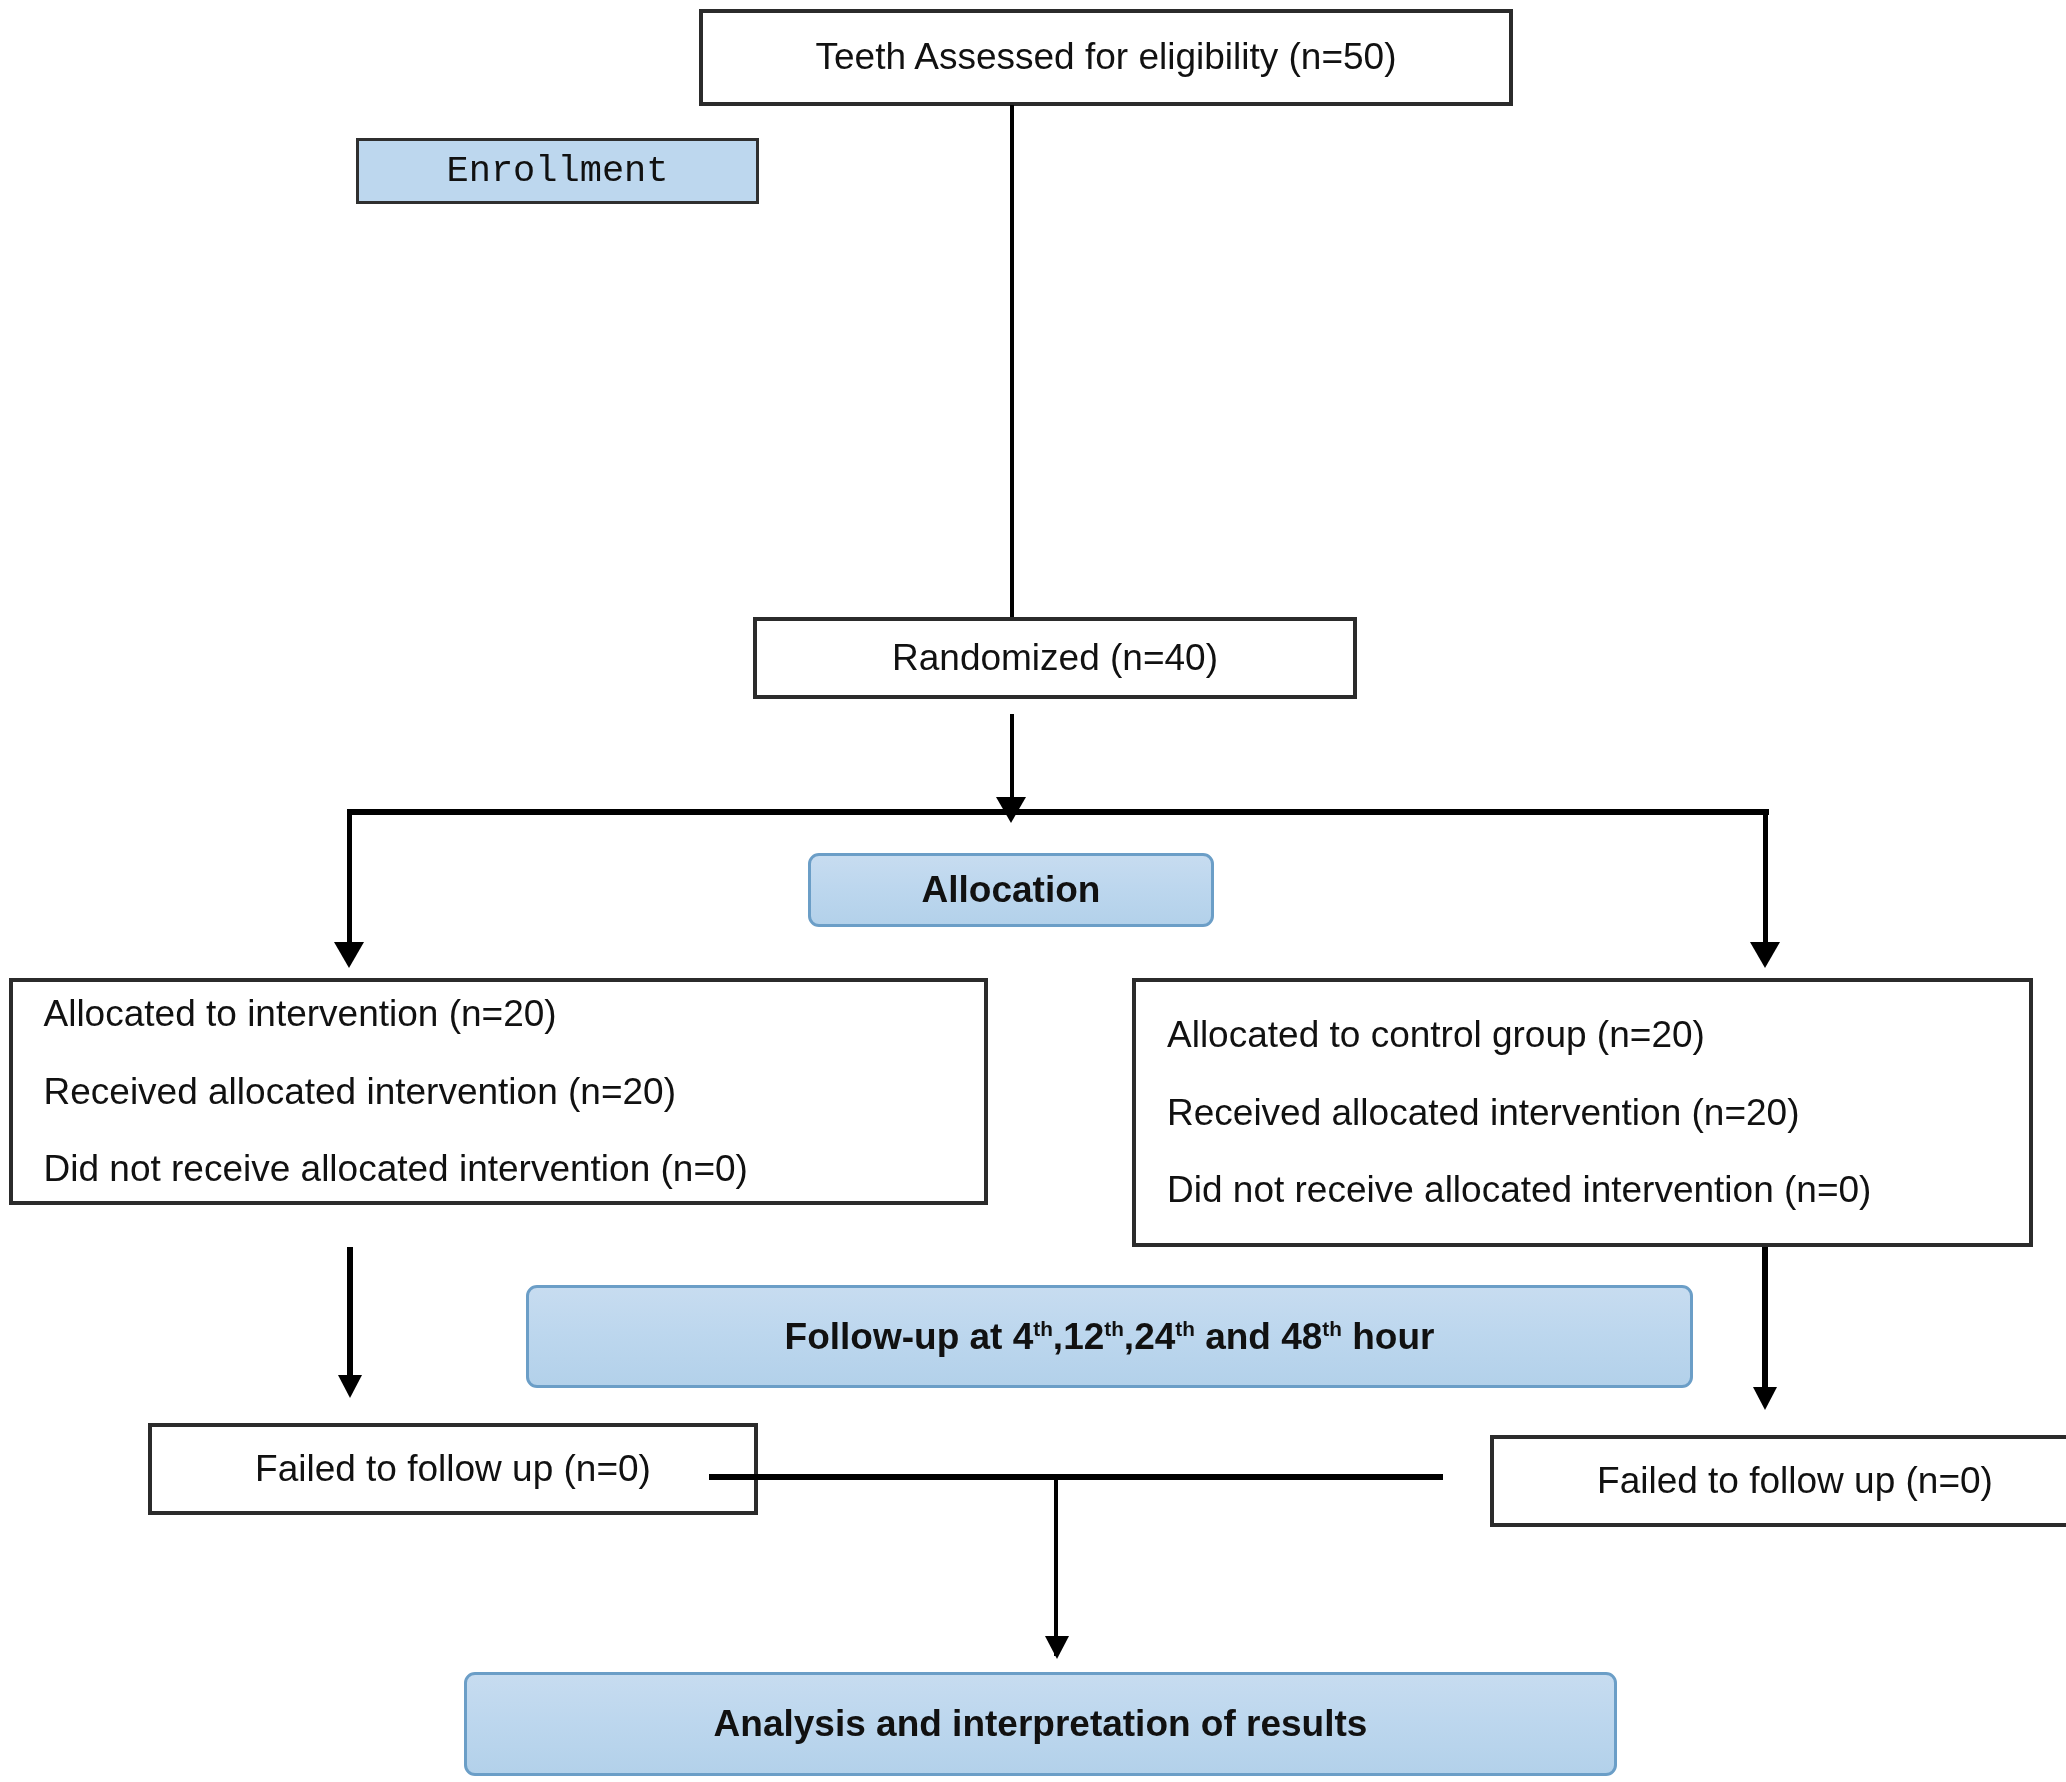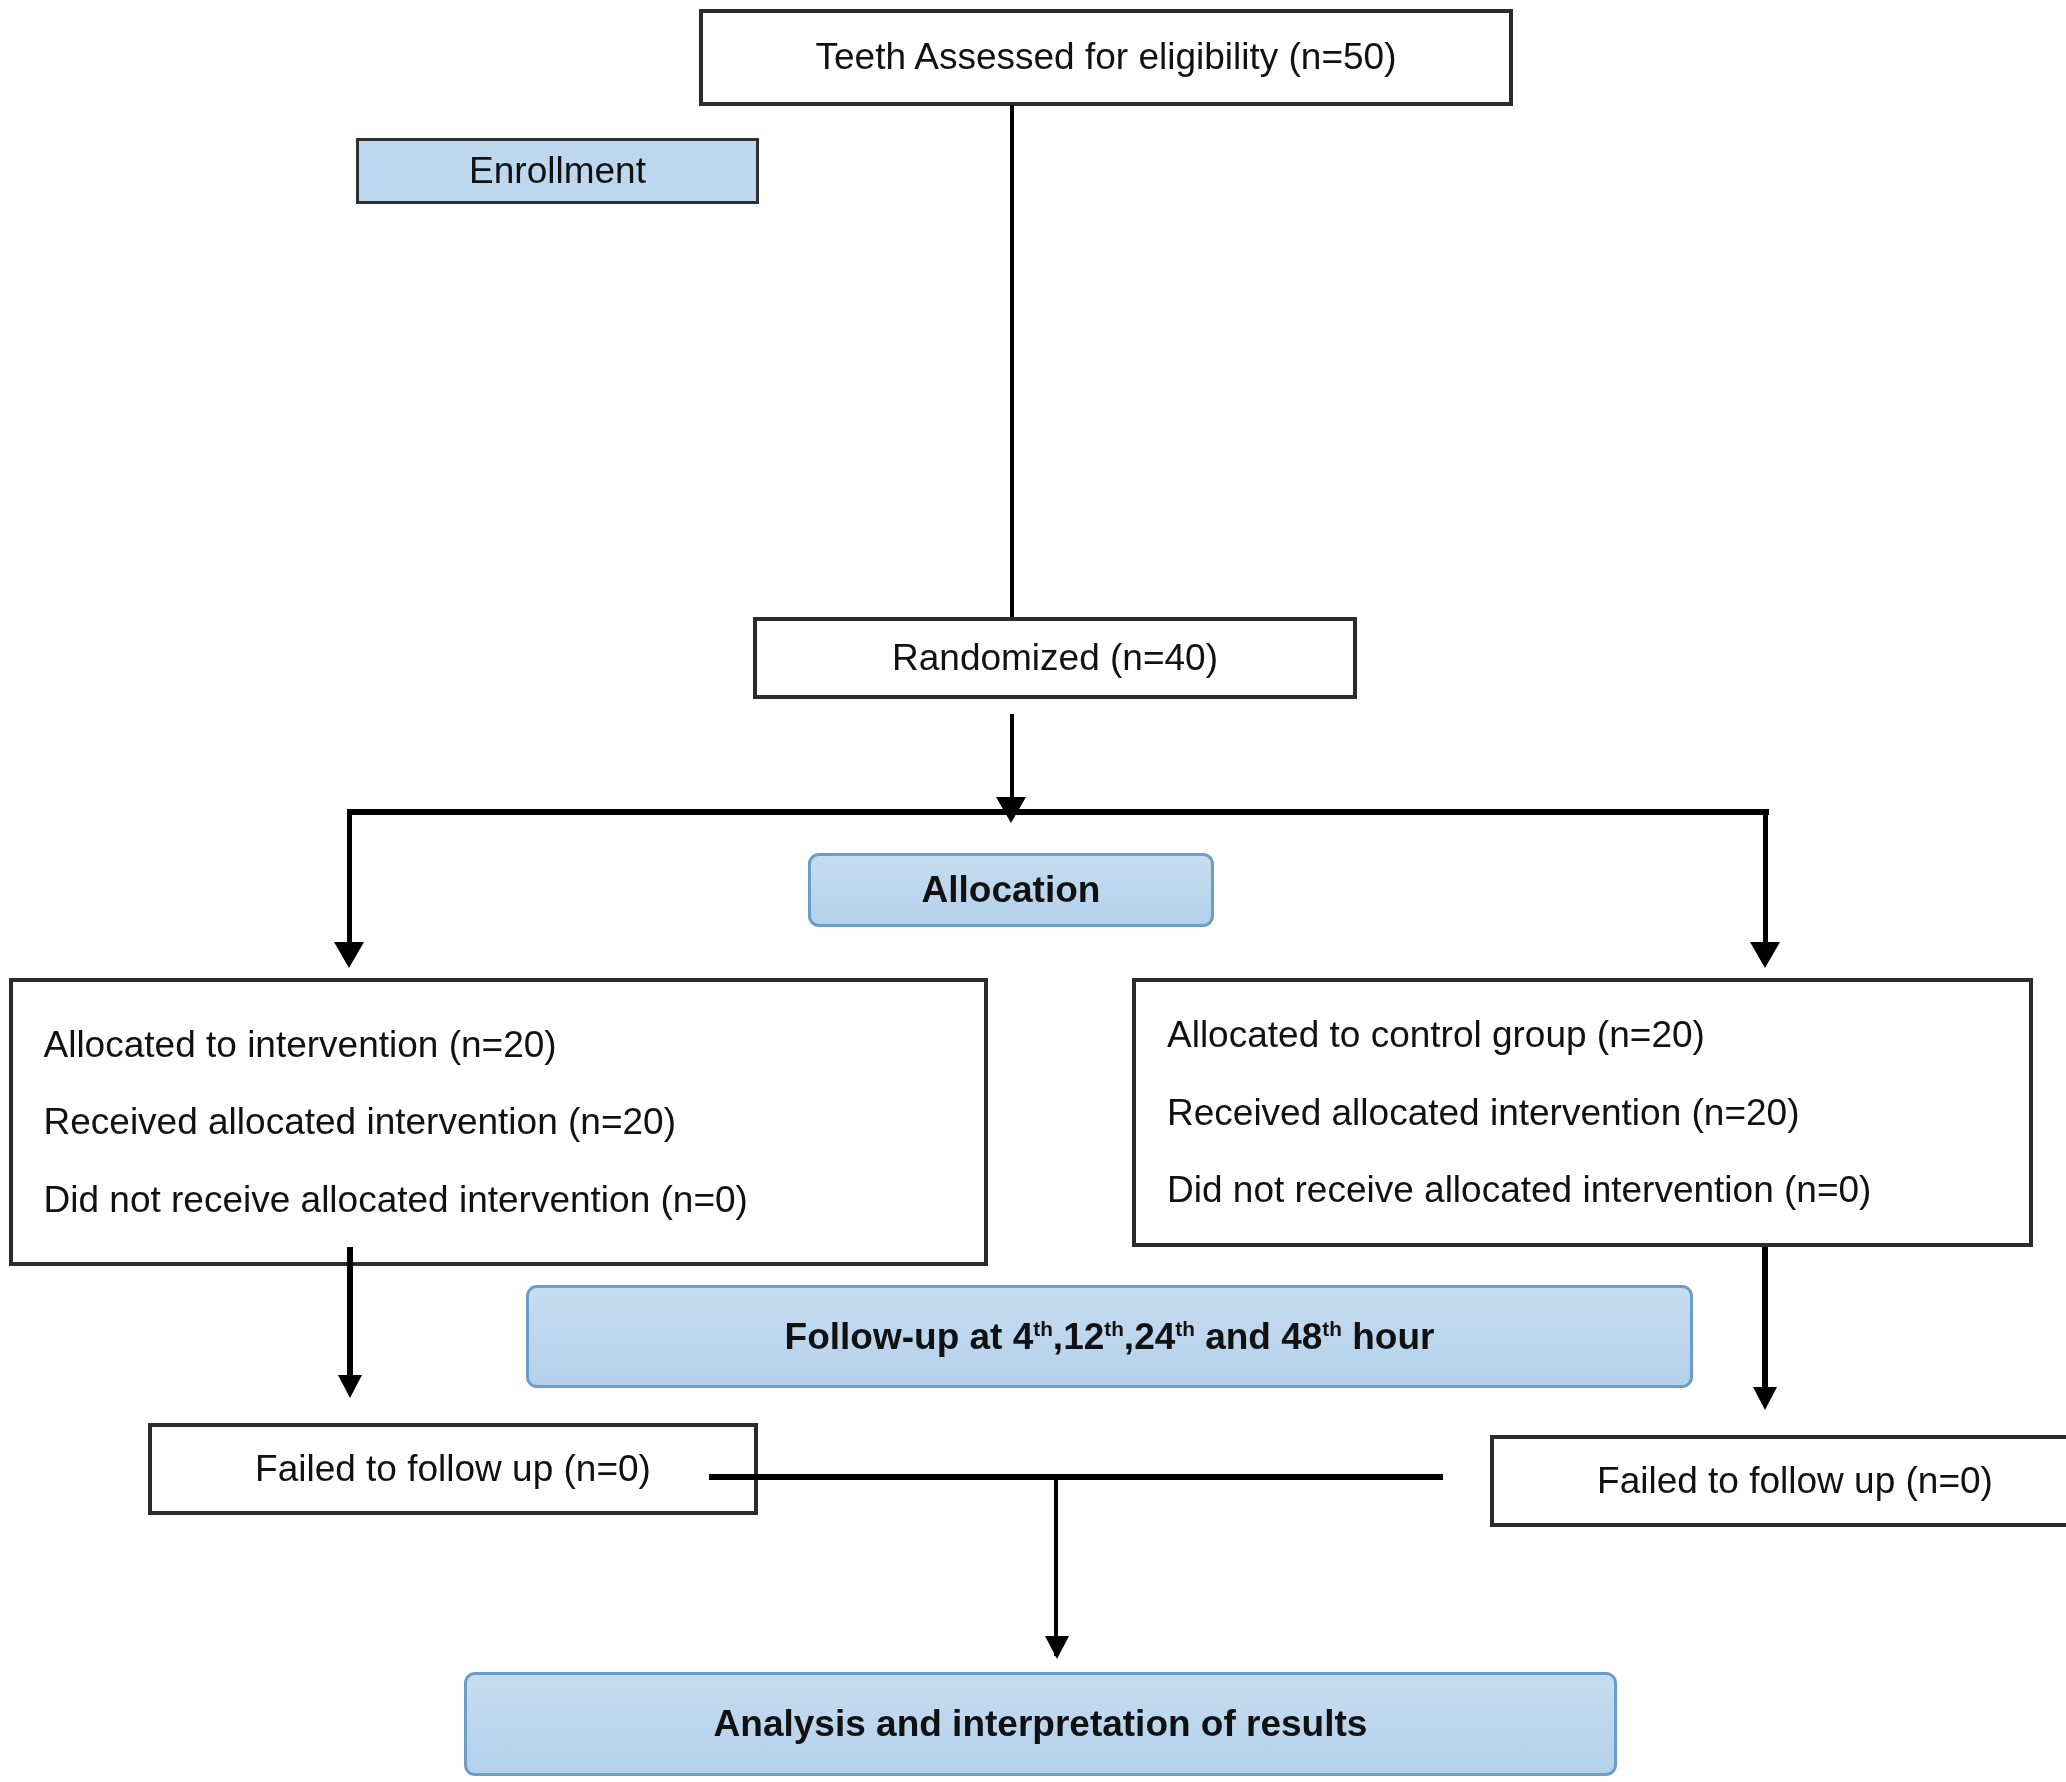--- a/index.html
+++ b/index.html
@@ -55,20 +55,21 @@
     background: #bdd7ee;
     display: flex;
     align-items: center;
     justify-content: center;
     color: #111111;
     font-size: 37px;
     white-space: nowrap;
   }
   .phase.square {
     border: 3.6px solid #2f2f2f;
+    font-family: Liberation Mono, monospace;
   }
   .phase.round {
     border: 3px solid #6b9ec7;
     border-radius: 11px;
     font-weight: bold;
     background: linear-gradient(180deg,#c7dcf0 0%, #bdd7ee 45%, #b3d1ea 100%);
   }
   .phase sup {
     font-size: 0.56em;
     vertical-align: super;
@@ -122,21 +123,21 @@
   <div class="vline" style="left:347px; top:809px; width:4.8px; height:146px;"></div>
   <div class="arrowhead" style="left:334px; top:942px;"></div>
 
   <div class="vline" style="left:1763px; top:809px; width:4.8px; height:146px;"></div>
   <div class="arrowhead" style="left:1750px; top:942px;"></div>
 
   <div class="phase round" style="left:808px; top:853px; width:406px; height:74px;">
     <span>Allocation</span>
   </div>
 
-  <div class="node padded" style="left:8.5px; top:978px; width:979px; height:288px;">
+  <div class="node padded" style="left:8.5px; top:978px; width:979px; height:227px;">
     <span class="line">Allocated to intervention (n=20)</span>
     <span class="line">Received allocated intervention (n=20)</span>
     <span class="line">Did not receive allocated intervention (n=0)</span>
   </div>
 
   <div class="node padded" style="left:1132px; top:978px; width:901px; height:269px;">
     <span class="line">Allocated to control group (n=20)</span>
     <span class="line">Received allocated intervention (n=20)</span>
     <span class="line">Did not receive allocated intervention (n=0)</span>
   </div>

